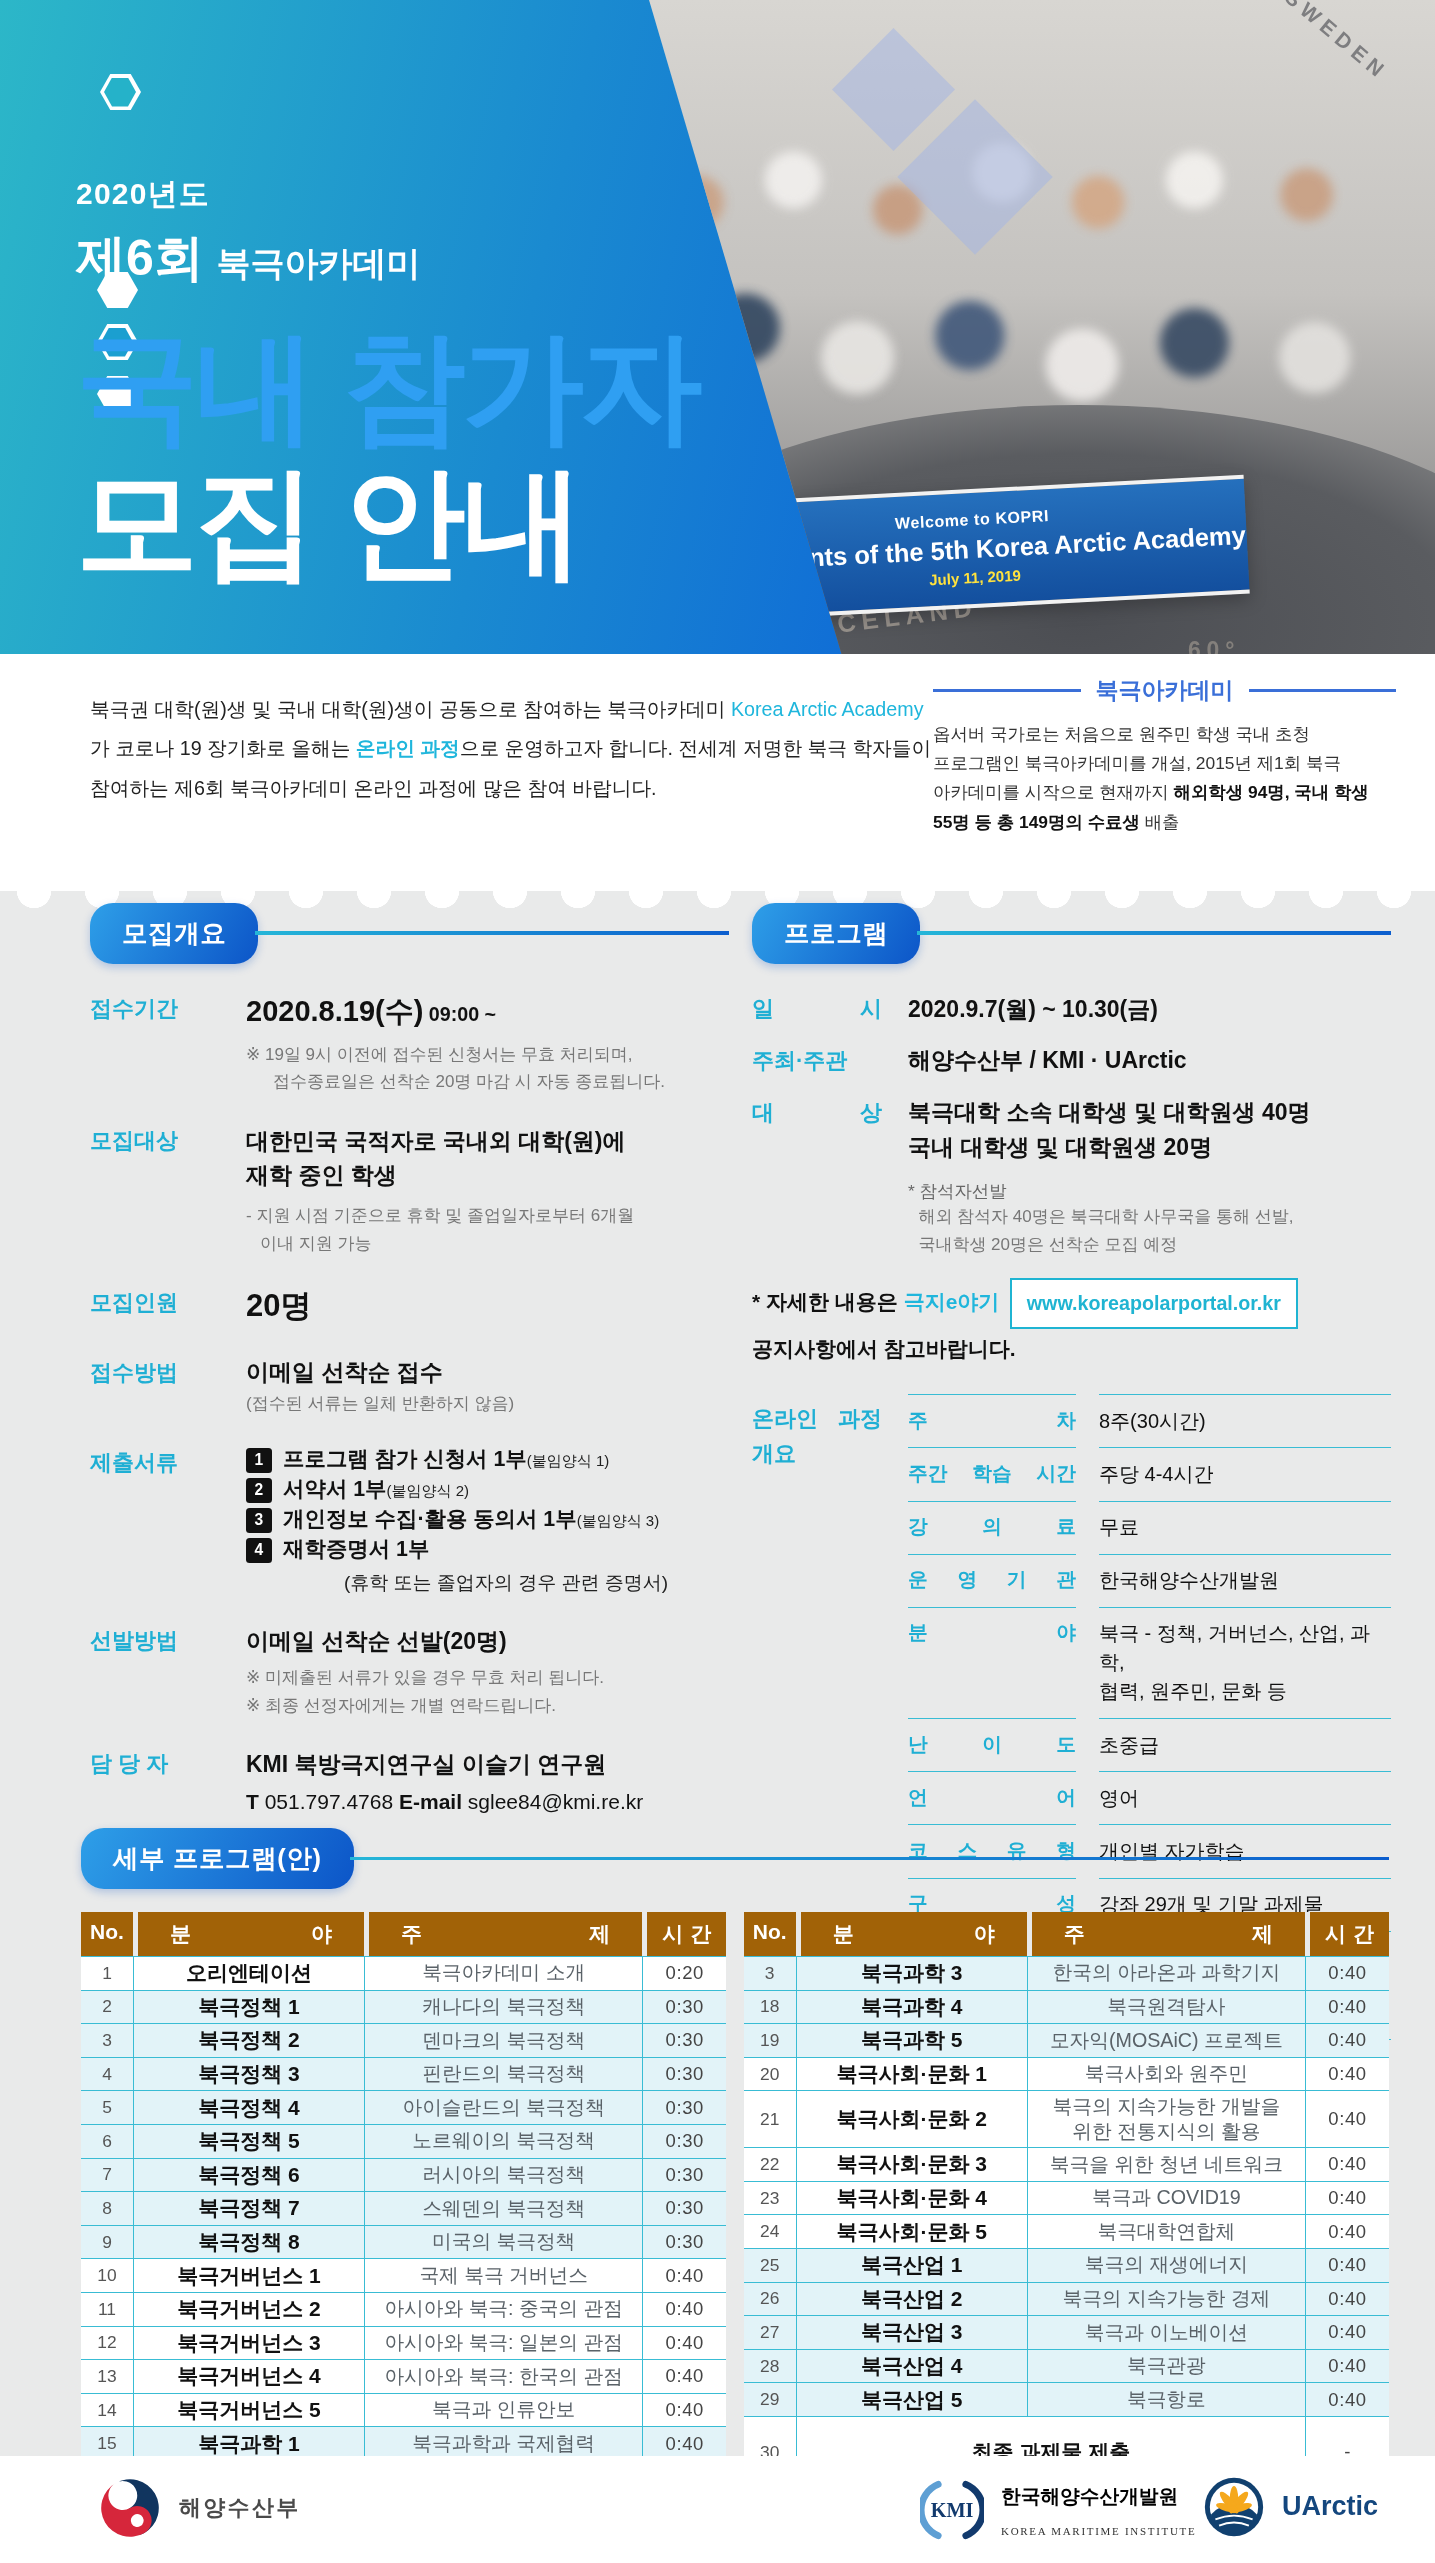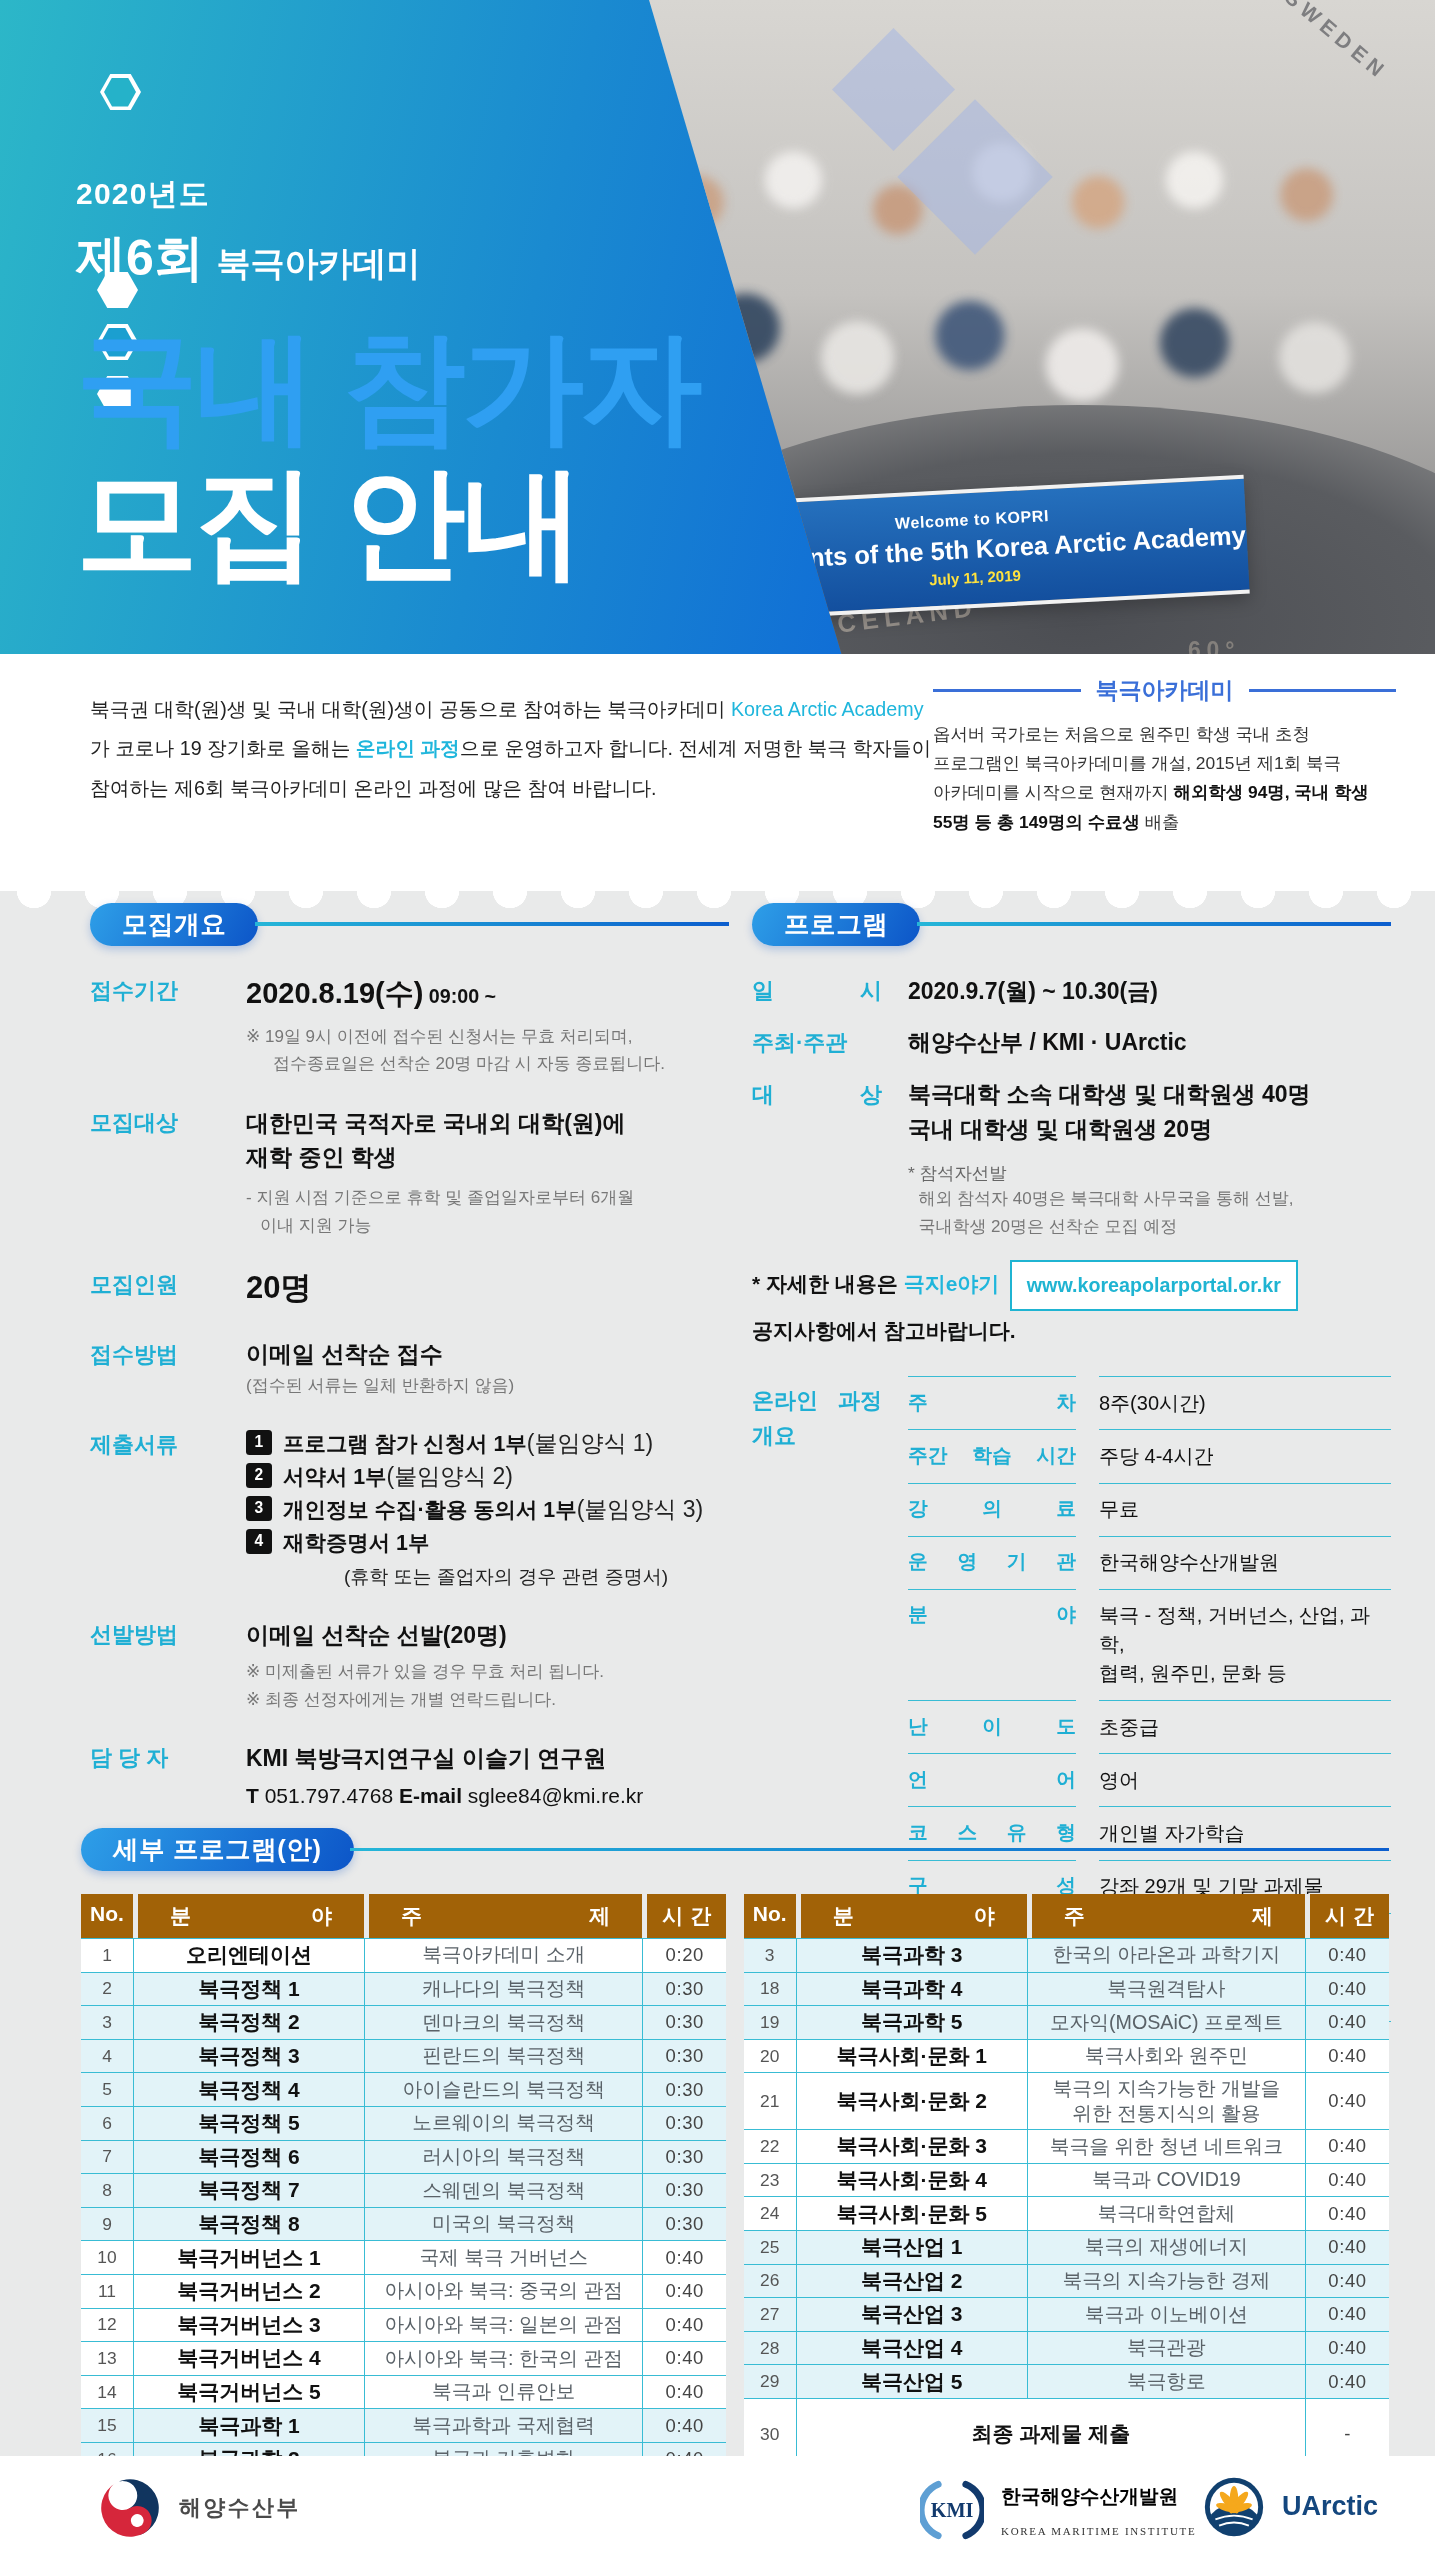--- a/index.html
+++ b/index.html
@@ -69,21 +69,21 @@
   .ib-body { margin-top:14px; font-size:17.4px; line-height:1.68; color:#333; word-break:keep-all; }
   .ib-body .bb { font-weight:800; color:#111; }
 
   
   .main { position:absolute; left:0; top:891px; width:1435px; height:1565px; background:#e9eaea; }
   .scallop { position:absolute; left:0; top:0; width:100%; height:29px;
     background-image:radial-gradient(circle 17.4px at 34px 0px, #ffffff 0 17px, rgba(255,255,255,0) 17.4px);
     background-size:68px 29px; background-repeat:repeat-x; }
 
   .section-head { display:flex; align-items:center; }
-  .pill { height:43px; padding:0 32px; border-radius:23px; display:flex; align-items:center; justify-content:center;
+  .pill { height:61px; padding:0 32px; border-radius:23px; display:flex; align-items:center; justify-content:center;
     background:linear-gradient(120deg,#2e9fe8 0%,#0c55c8 100%); color:#fff; font-size:25.5px; font-weight:800; letter-spacing:0.6px;
     box-shadow:0 3.5px 8px rgba(10,80,190,.25); }
   .pill-line { flex:1; height:3.5px; margin-left:-3.5px; background:linear-gradient(90deg,#25b6d8,#0c5ece); }
 
   .col-left { position:absolute; left:90px; top:11.6px; width:639px; }
   .col-right { position:absolute; left:752px; top:11.6px; width:639px; }
 
   .row { display:flex; margin-top:28px; }
   .rlabel { width:156px; flex:none; font-size:22px; font-weight:800; color:#1fafd4; padding-top:2.3px; }
   .rlabel.jlabel { width:130px; margin-right:26px; text-align:justify; text-align-last:justify; }
@@ -94,21 +94,21 @@
   .v-huge { font-size:31px; font-weight:800; color:#111; }
   .note { margin-top:9.3px; font-size:17px; color:#777; line-height:1.62; }
   .note .ind { padding-left:27px; display:block; }
   .subnote { font-size:17px; color:#777; line-height:1.62; }
 
   .doc-item { display:flex; align-items:flex-start; gap:11.6px; margin-top:15px; }
   .doc-item:first-child { margin-top:0; }
   .doc-badge { width:25.5px; height:25.5px; flex:none; margin-top:2.3px; background:#111; color:#fff; border-radius:3.5px;
     display:flex; align-items:center; justify-content:center; font-size:15.6px; font-weight:800; }
   .doc-text { font-size:21.4px; font-weight:700; color:#111; line-height:1.4; }
-  .doc-suffix { font-weight:400; font-size:23px; color:#222; }
+  .doc-suffix { font-weight:400; font-size:15px; color:#222; }
   .doc-note { font-size:19px; font-weight:400; color:#222; padding-left:37px; margin-top:4.6px;text-align:center; }
   .doc-note:empty { display:none; }
 
   .contact-line2 { margin-top:8px; font-size:21px; color:#111; }
   .contact-line2 .cl { font-weight:800; }
 
   
   .pnote-title { font-size:17.4px; color:#666; margin-top:15px; }
   .pnote { font-size:17px; color:#777; line-height:1.62; padding-left:10.4px; }
   .detail { margin-top:19.7px; font-size:21px; font-weight:700; color:#111; line-height:1.9; }

